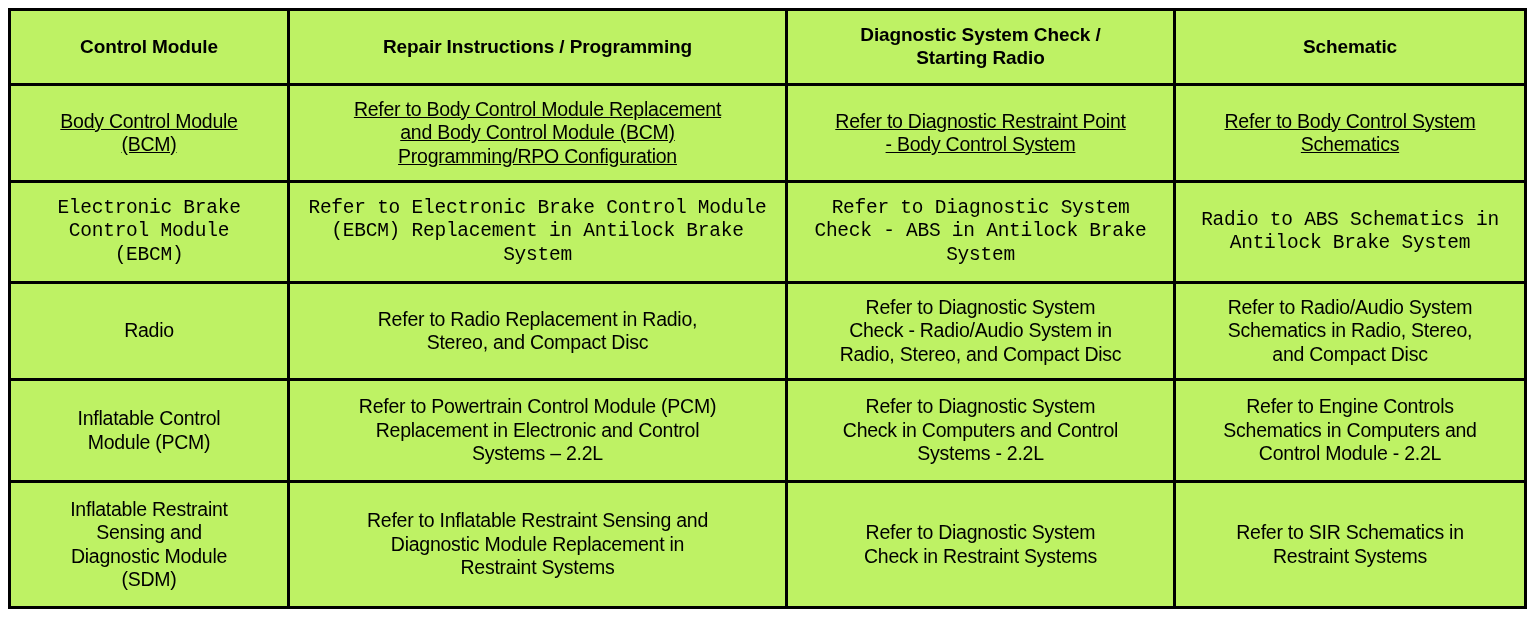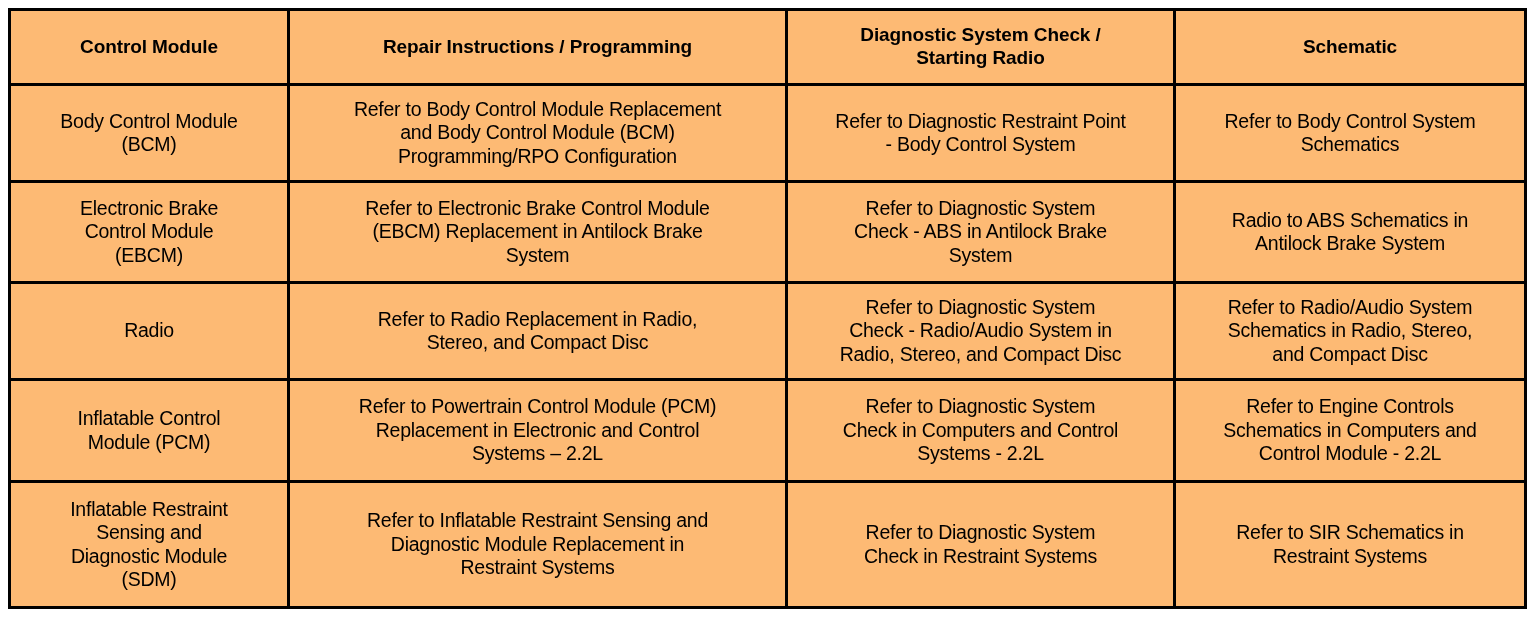--- a/index.html
+++ b/index.html
@@ -21,21 +21,21 @@
     background: #ffffff;
   }
   table.module-table {
     position: absolute;
     left: 8px;
     top: 8px;
     width: 1516px;
     height: 598px;
     border-collapse: collapse;
     table-layout: fixed;
-    background: #fdba74;
+    background: #bef264;
   }
   table.module-table,
   table.module-table th,
   table.module-table td {
     border: 3px solid #000000;
   }
   table.module-table th,
   table.module-table td {
     text-align: center;
     vertical-align: middle;
@@ -55,22 +55,22 @@
     letter-spacing: -0.25px;
   }
   
   col.c-module   { width: 279px; }
   col.c-repair   { width: 498px; }
   col.c-diag     { width: 388px; }
   col.c-schem    { width: 351px; }
 
   
   tr.r-head { height: 75px; }
-  tr.r-0    { height: 97px; }
-  tr.r-1    { height: 101px; }
+  tr.r-0    { height: 97px; text-decoration: underline; }
+  tr.r-1    { height: 101px; font-family: Liberation Mono, monospace; }
   tr.r-2    { height: 97px; }
   tr.r-3    { height: 102px; }
   tr.r-4    { height: 126px; }
 </style>
 </head>
 <body>
 
 <div class="page">
   <table class="module-table">
     <colgroup>

